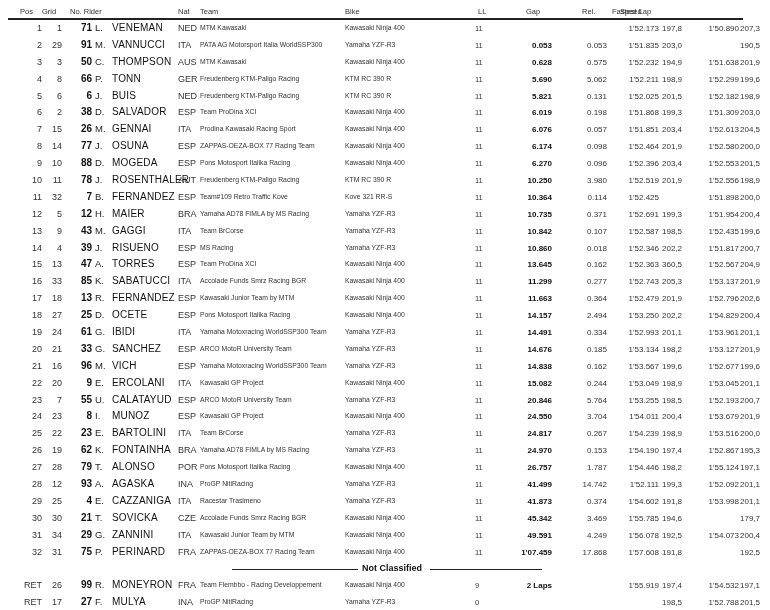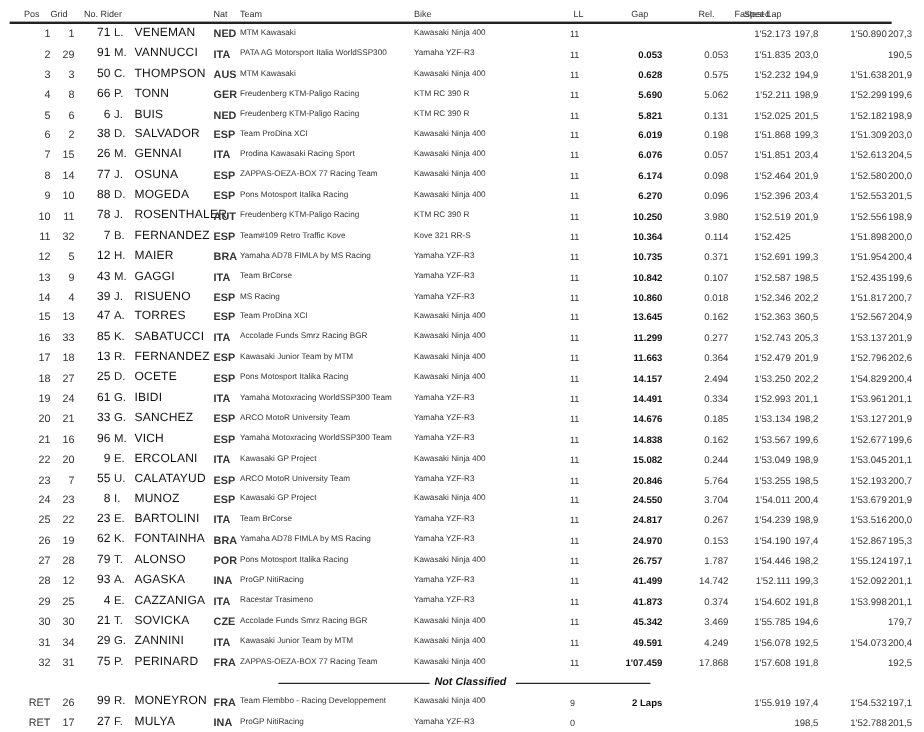--- a/index.html
+++ b/index.html
@@ -5,34 +5,34 @@
   html, body { margin: 0; padding: 0; background: #ffffff; }
   body { width: 770px; height: 610px; overflow: hidden; font-family: "Liberation Sans", sans-serif; color: #222; position: relative; }
   .hdr { position: absolute; top: 7px; left: 0; width: 770px; height: 12px; font-size: 7.5px; color: #333; }
   .hdr span { position: absolute; top: 0; }
   .rule { position: absolute; top: 18px; left: 8px; width: 735px; height: 2px; background: #222; }
   .rows { position: absolute; top: 20px; left: 0; width: 770px; }
   .row { position: relative; height: 16.9px; font-size: 8px; }
   .row span { position: absolute; top: 3px; white-space: nowrap; }
   .c-pos { left: 0; width: 42px; text-align: right; font-size: 9px; color: #333; top: 3px !important; }
   .c-grid { left: 44px; width: 18px; text-align: right; font-size: 9px; color: #333; }
-  .c-num { left: 64px; width: 28px; text-align: right; font-weight: normal; font-size: 10px; color: #111; top: 2px !important; }
+  .c-num { left: 64px; width: 28px; text-align: right; font-weight: bold; font-size: 10px; color: #111; top: 2px !important; }
   .c-init { left: 95px; font-size: 9.5px; color: #222; top: 2px !important; }
   .c-name { left: 112px; font-weight: normal; font-size: 10px; color: #111; letter-spacing: 0.2px; top: 2px !important; }
-  .c-nat { left: 178px; font-size: 9px; color: #333; top: 3px !important; font-weight: bold; }
+  .c-nat { left: 178px; font-size: 9px; color: #333; top: 3px !important; }
   .c-team { left: 200px; font-size: 6.8px; color: #333; top: 4px !important; }
   .c-bike { left: 345px; font-size: 6.8px; color: #333; top: 4px !important; }
   .c-ll { left: 475px; width: 14px; text-align: left; font-size: 7.5px; color: #333; top: 4px !important; }
   .c-gap { left: 500px; width: 52px; text-align: right; font-weight: bold; font-size: 8px; color: #111; top: 4px !important; }
   .c-rel { left: 560px; width: 47px; text-align: right; font-size: 8px; color: #333; top: 4px !important; }
   .c-fl { left: 614px; width: 45px; text-align: right; font-size: 8px; color: #333; top: 4px !important; }
   .c-spd { left: 662px; width: 30px; text-align: left; font-size: 8px; color: #333; top: 4px !important; }
   .c-bl { left: 697px; width: 42px; text-align: right; font-size: 8px; color: #333; top: 4px !important; }
   .c-ts { left: 740px; width: 48px; font-size: 8px; color: #333; top: 4px !important; }
-  .nc { position: relative; height: 16.9px; font-style: italic; }
+  .nc { position: relative; height: 16.9px; }
   .nc-line { position: absolute; top: 8px; height: 1.3px; background: #222; }
   .nc-label { position: absolute; top: 2px; left: 362px; font-weight: bold; font-size: 9px; color: #111; }
 </style>
 </head>
 <body>
 
 <div class="hdr">
   <span style="left:20px">Pos</span>
   <span style="left:42px">Grid</span>
   <span style="left:70px">No. Rider</span>

